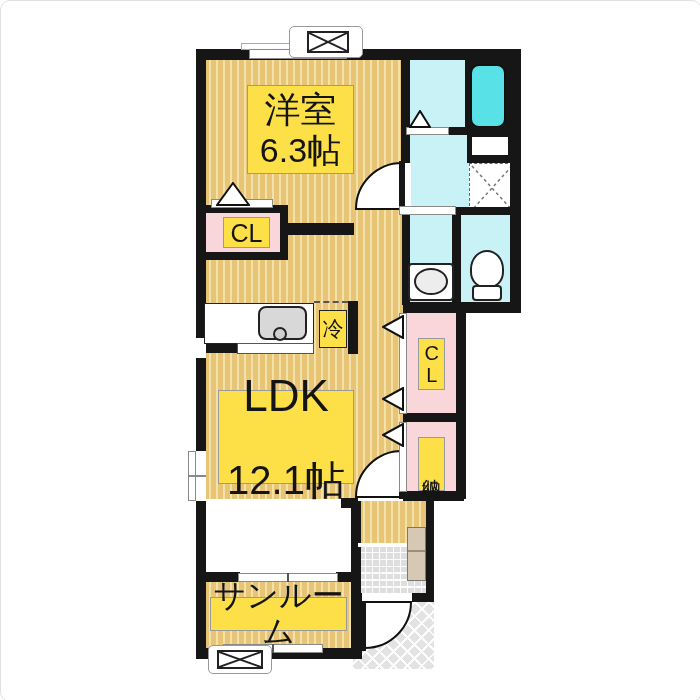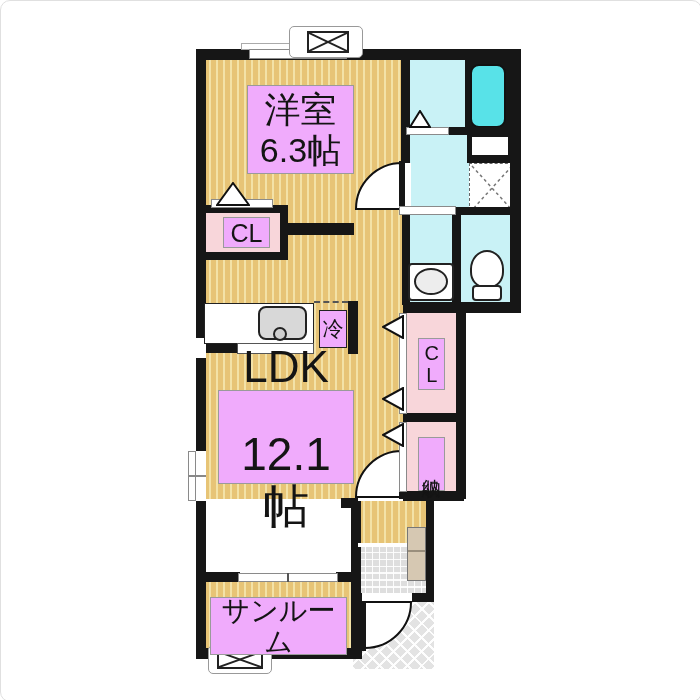--- a/index.html
+++ b/index.html
@@ -10,21 +10,21 @@
   .floor-wood{background:repeating-linear-gradient(90deg,#e7c476 0px,#e7c476 5px,#f3e2a7 5px,#f3e2a7 7px);}
   .cyan{background:#c9f2f6;}
   .pink{background:#f8d6da;}
   .tile{background:
       repeating-linear-gradient(0deg,rgba(255,255,255,.9) 0 1.5px,transparent 1.5px 7px),
       repeating-linear-gradient(90deg,rgba(255,255,255,.9) 0 1.5px,transparent 1.5px 7px),#dedede;}
   .hatch{background:
       repeating-linear-gradient(45deg,rgba(255,255,255,.95) 0 2px,transparent 2px 10px),
       repeating-linear-gradient(-45deg,rgba(255,255,255,.95) 0 2px,transparent 2px 10px),#e3e3e3;}
   .whitebar{background:#fff;border:1px solid #8a8a8a;}
-  .labelbox{background:#f0abfc;border:1px solid #9a9a9a;display:flex;flex-direction:column;align-items:center;justify-content:center;text-align:center;line-height:1.12;}
+  .labelbox{background:#fde047;border:1px solid #9a9a9a;display:flex;flex-direction:column;align-items:center;justify-content:center;text-align:center;line-height:1.12;}
   .vtext{writing-mode:vertical-rl;text-orientation:upright;}
   svg{display:block;}
 </style>
 </head>
 <body>
 
 <div id="stage">
 
   <div class="abs floor-wood" style="left:203px;top:58px;width:199px;height:440px;"></div>
   <div class="abs floor-wood" style="left:357px;top:500px;width:68px;height:46px;"></div>
@@ -175,23 +175,23 @@
         </svg>
     </div>
   </div>
 
   <div class="abs labelbox" style="left:246px;top:84px;width:107px;height:89px;font-size:36px;">
     <span>洋室</span>
     <span style="font-size:34px;">6.3帖</span>
   </div>
   <div class="abs labelbox" style="left:217px;top:389px;width:136px;height:94px;font-size:44px;gap:38px;">
     <span>LDK</span>
-    <span style="font-size:46px;">12.1帖</span>
-  </div>
-  <div class="abs labelbox" style="left:209px;top:596px;width:137px;height:58px;font-size:28px;">
+    <span style="font-size:40px;">12.1帖</span>
+  </div>
+  <div class="abs labelbox" style="left:209px;top:596px;width:137px;height:34px;font-size:32px;">
     <span>サンルーム</span>
   </div>
   <div class="abs labelbox" style="left:222px;top:216px;width:47px;height:31px;font-size:25px;">
     <span>CL</span>
   </div>
   <div class="abs labelbox" style="left:417px;top:337px;width:27px;height:52px;font-size:20px;">
     <span class="vtext">CL</span>
   </div>
   <div class="abs labelbox" style="left:417px;top:436px;width:27px;height:54px;font-size:19px;">
     <span class="vtext">収納</span>

